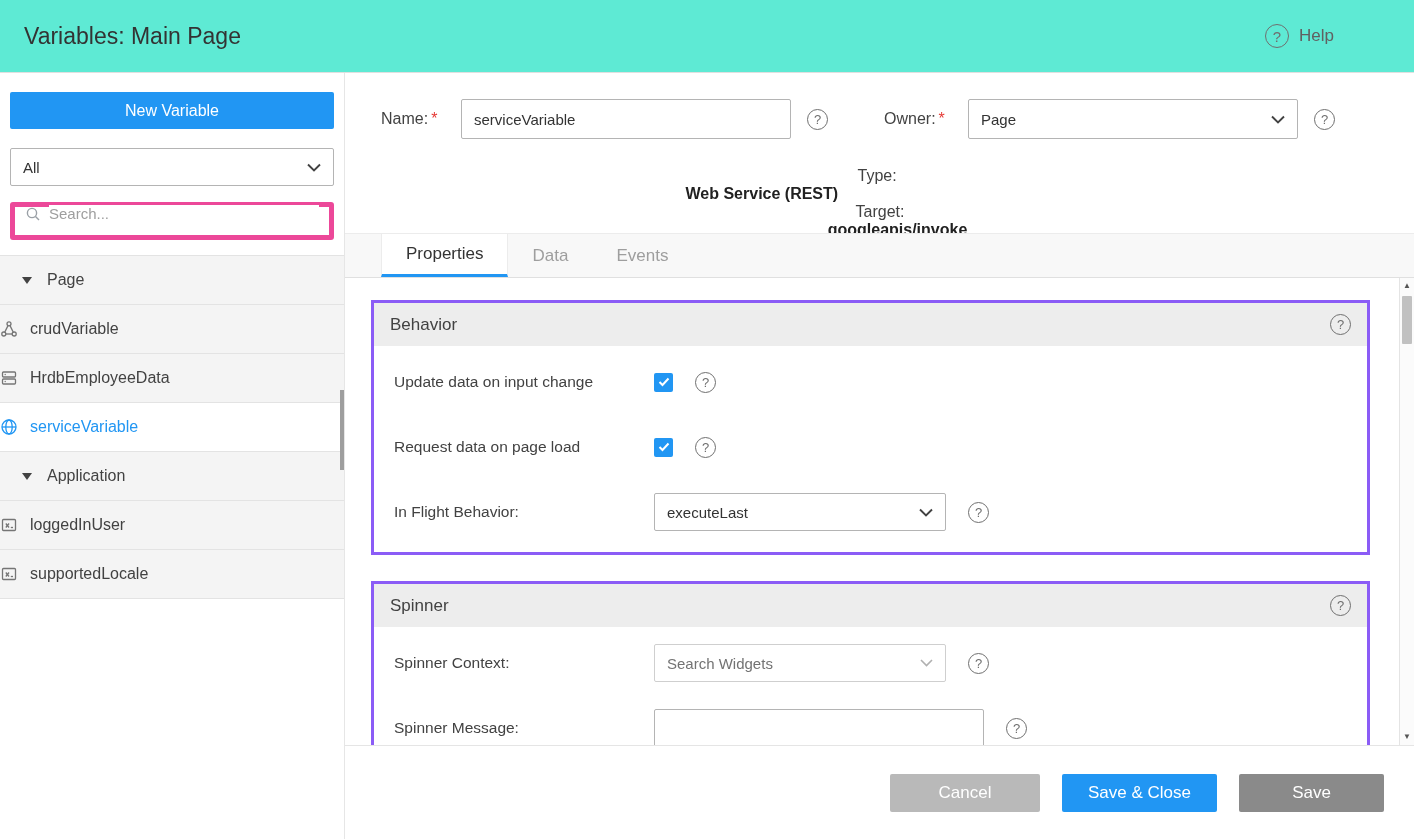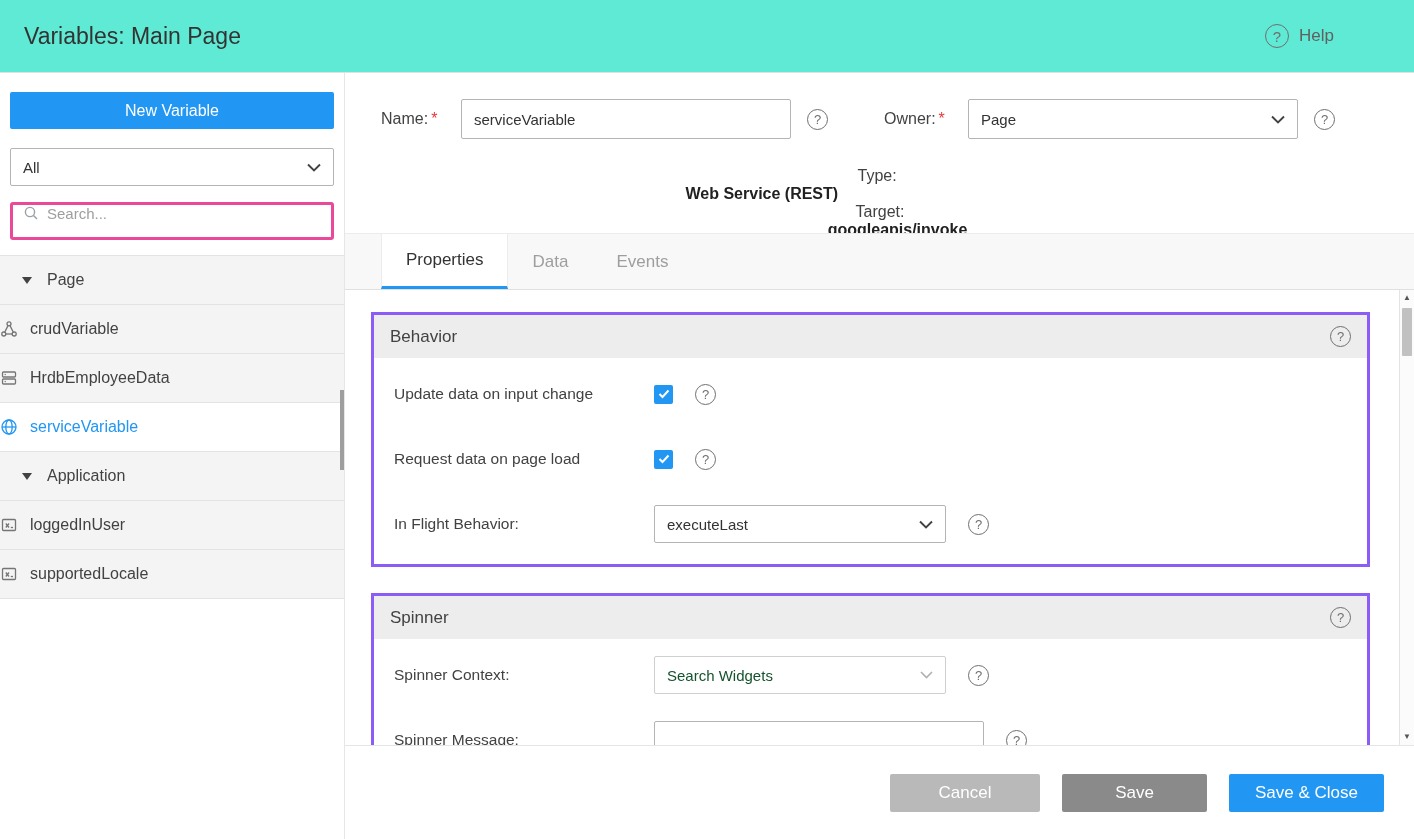--- a/index.html
+++ b/index.html
@@ -36,22 +36,22 @@
     font-size:16px; font-family:inherit; border-radius:2px; cursor:pointer;
     margin-bottom:19px;
   }
   .sel {
     height:38px; border:1px solid #b4b4b4; border-radius:2px; background:#fff;
     display:flex; align-items:center; justify-content:space-between;
     padding:0 12px; font-size:15px; color:#333; cursor:pointer;
   }
   .sb-controls .sel { margin-bottom:16px; }
   .search-box {
-    height:38px; border:3px solid #ec4899; border-radius:3px; background:#fff;
-    display:flex; align-items:flex-start; padding:0 10px; gap:8px;
+    height:38px; border:5px solid #ec4899; border-radius:3px; background:#fff;
+    display:flex; align-items:flex-end; padding:13px 10px; gap:8px;
   }
   .search-box input {
     border:none; outline:none; font-size:15px; font-family:inherit; flex:1; color:#333;
   }
   .search-box input::placeholder { color:#9e9e9e; }
 
   .var-list { list-style:none; margin-top:15px; border-top:1px solid #e3e3e3; }
   .var-list li {
     height:49px; display:flex; align-items:center; gap:12px;
     background:#f4f4f4; border-bottom:1px solid #e3e3e3;
@@ -79,21 +79,21 @@
     width:330px; height:40px; border:1px solid #b4b4b4; border-radius:2px;
     font-size:15px; font-family:inherit; color:#333; padding:0 12px; outline:none;
   }
   .form-area .sel { width:330px; height:40px; }
   .form-area .q { margin-left:16px; }
   .bold-val { font-weight:700; color:#212121; font-size:16px; }
   .tv { width:424px; flex:0 0 auto; }
 
   
   .tabs {
-    height:57px; background:#f8f8f8; border-top:1px solid #ececec;
+    height:45px; background:#f8f8f8; border-top:1px solid #ececec;
     border-bottom:1px solid #e0e0e0; display:flex; align-items:stretch;
     padding-left:36px;
   }
   .tab {
     display:flex; align-items:center; padding:0 24px; font-size:17px;
     color:#9e9e9e; cursor:pointer;
   }
   .tab.active {
     background:#fff; color:#333; border-left:1px solid #ececec; border-right:1px solid #ececec;
     border-bottom:3px solid #2196f3;
@@ -109,21 +109,21 @@
   .sec-body { padding:16px 20px 20px; }
   .srow { display:flex; align-items:center; height:40px; margin-bottom:25px; }
   .srow:last-child { margin-bottom:0; }
   .rlabel { width:260px; font-size:15.5px; color:#424242; flex:0 0 auto; }
   .srow .q { margin-left:22px; }
   .checkbox {
     width:19px; height:19px; background:#2196f3; border-radius:2px;
     display:inline-flex; align-items:center; justify-content:center; cursor:pointer;
   }
   .srow .sel { width:292px; height:38px; }
-  .sel .ph { color:#14532d; }
+  .sel .ph { color:#737373; }
   .sel.dim { border-color:#cfcfcf; }
 
   
   .vscroll {
     position:absolute; right:0; top:0; bottom:0; width:15px;
     background:#fbfbfb; border-left:1px solid #e4e4e4;
   }
   .vscroll .arr {
     position:absolute; left:0; width:100%; height:16px; text-align:center;
     font-size:8px; color:#555; line-height:16px; cursor:pointer;
@@ -345,17 +345,17 @@
 
     <div class="vscroll">
       <div class="arr up">▲</div>
       <div class="thumb"></div>
       <div class="arr down">▼</div>
     </div>
   </div>
 
   <div class="footer">
     <button class="btn cancel">Cancel</button>
+    <button class="btn saveclose">Save &amp; Close</button>
     <button class="btn save">Save</button>
-    <button class="btn saveclose">Save &amp; Close</button>
   </div>
 
 </div>
 
 </body></html>

